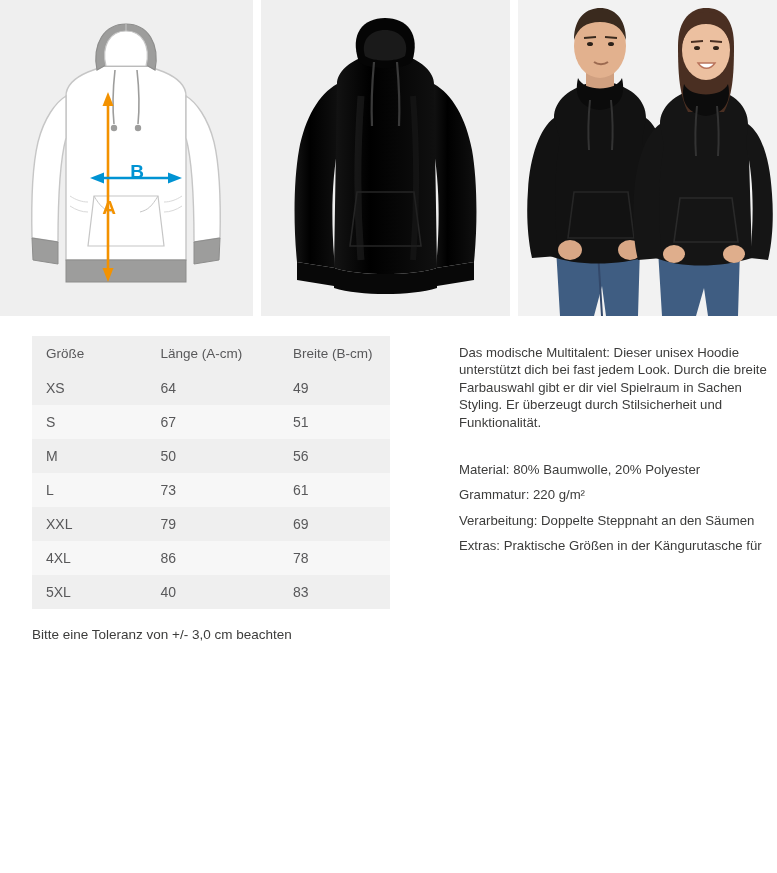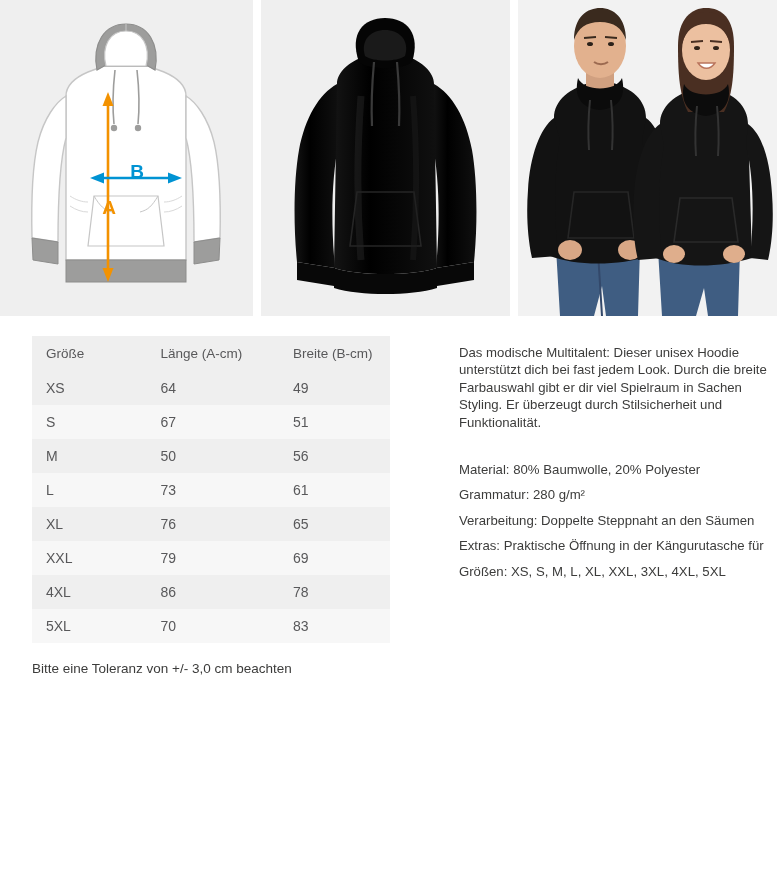--- a/index.html
+++ b/index.html
@@ -296,47 +296,41 @@
           <td>M</td>
           <td>50</td>
           <td>56</td>
         </tr>
         <tr>
           <td>L</td>
           <td>73</td>
           <td>61</td>
         </tr>
         <tr>
-          <td>XL</td>
-          <td>76</td>
-          <td>65</td>
-        </tr>
-        <tr>
           <td>XXL</td>
           <td>79</td>
           <td>69</td>
         </tr>
         <tr>
           <td>4XL</td>
           <td>86</td>
           <td>78</td>
         </tr>
         <tr>
           <td>5XL</td>
-          <td>70</td>
+          <td>40</td>
           <td>83</td>
         </tr>
       </tbody>
     </table>
   </div>
 
   <div class="desc">
     <p>Das modische Multitalent: Dieser unisex Hoodie unterstützt dich bei fast jedem Look. Durch die breite Farbauswahl gibt er dir viel Spielraum in Sachen Styling. Er überzeugt durch Stilsicherheit und Funktionalität.</p>
     <div class="para-gap"></div>
     <p>Material: 80% Baumwolle, 20% Polyester</p>
-    <p>Grammatur: 280 g/m²</p>
+    <p>Grammatur: 220 g/m²</p>
     <p>Verarbeitung: Doppelte Steppnaht an den Säumen</p>
-    <p>Extras: Praktische Öffnung in der Kängurutasche für</p>
-    <p>Größen: XS, S, M, L, XL, XXL, 3XL, 4XL, 5XL</p>
+    <p>Extras: Praktische Größen in der Kängurutasche für</p>
   </div>
 </div>
 
 <div class="tolerance">Bitte eine Toleranz von +/- 3,0 cm beachten</div>
 
 </body></html>

